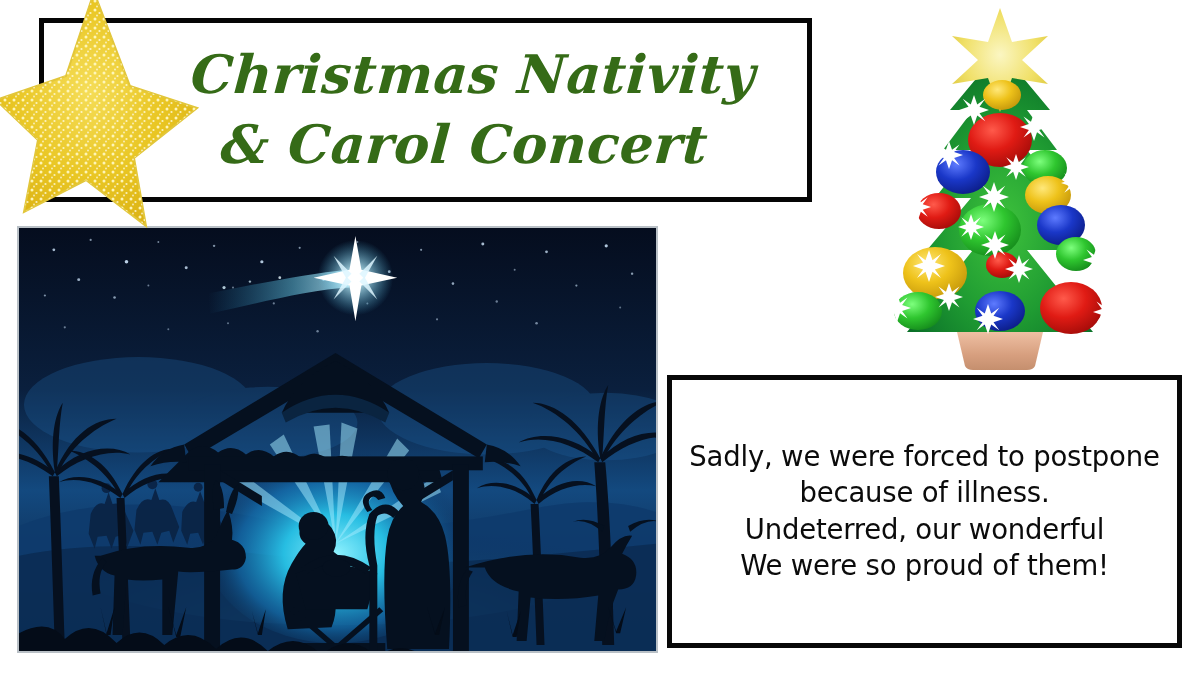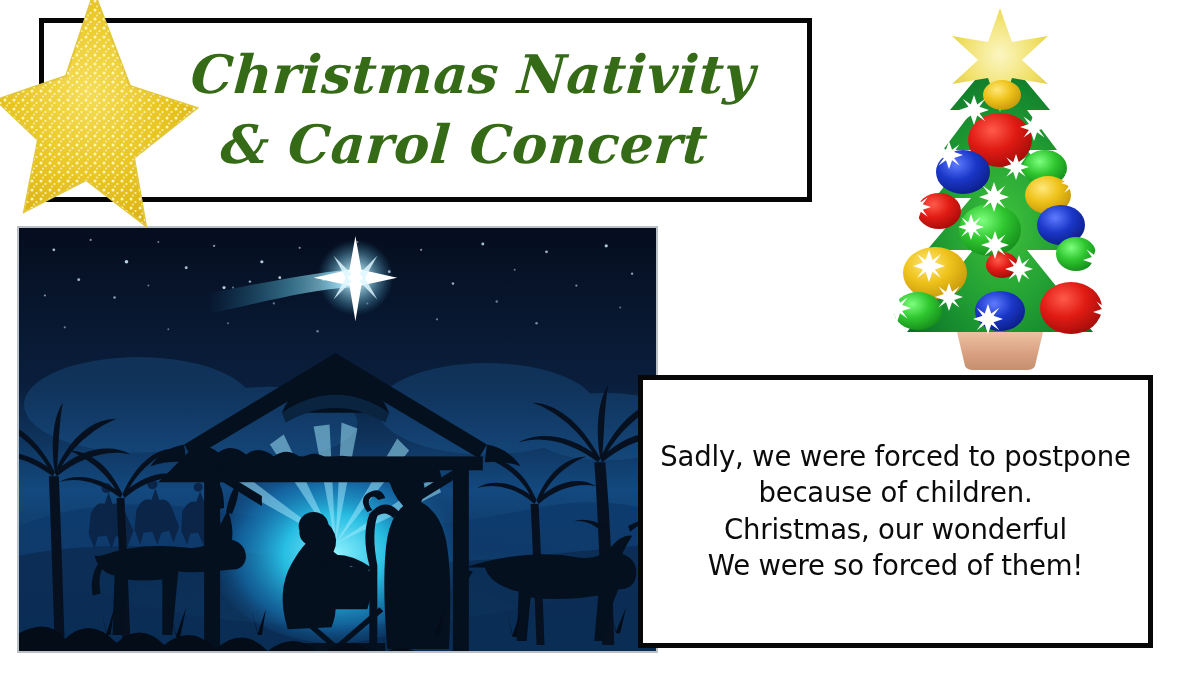--- a/index.html
+++ b/index.html
@@ -84,21 +84,21 @@
     top: 2px;
     width: 310px;
     height: 368px;
     z-index: 3;
   }
   #christmas-tree svg { display:block; width: 100%; height: 100%; }
 
   
   #message-box {
     position: absolute;
-    left: 638px;
+    left: 667px;
     top: 375px;
     width: 515px;
     height: 273px;
     box-sizing: border-box;
     border: 5px solid #080808;
     background: #ffffff;
     display: flex;
     flex-direction: column;
     justify-content: center;
     align-items: center;
@@ -469,16 +469,16 @@
       <use href="#sparkle" x="238" y="244" width="28" height="28"></use>
       <use href="#sparkle" x="38" y="292" width="28" height="28"></use>
       <use href="#sparkle" x="128" y="302" width="30" height="30"></use>
       <use href="#sparkle" x="248" y="296" width="28" height="28"></use>
     </g>
   </svg>
 </div>
 
 <div id="message-box">
   <div class="msg-line">Sadly, we were forced to postpone</div>
-  <div class="msg-line">because of children.</div>
-  <div class="msg-line">Christmas, our wonderful</div>
-  <div class="msg-line">We were so forced of them!</div>
+  <div class="msg-line">because of illness.</div>
+  <div class="msg-line">Undeterred, our wonderful</div>
+  <div class="msg-line">We were so proud of them!</div>
 </div>
 
 </body></html>

